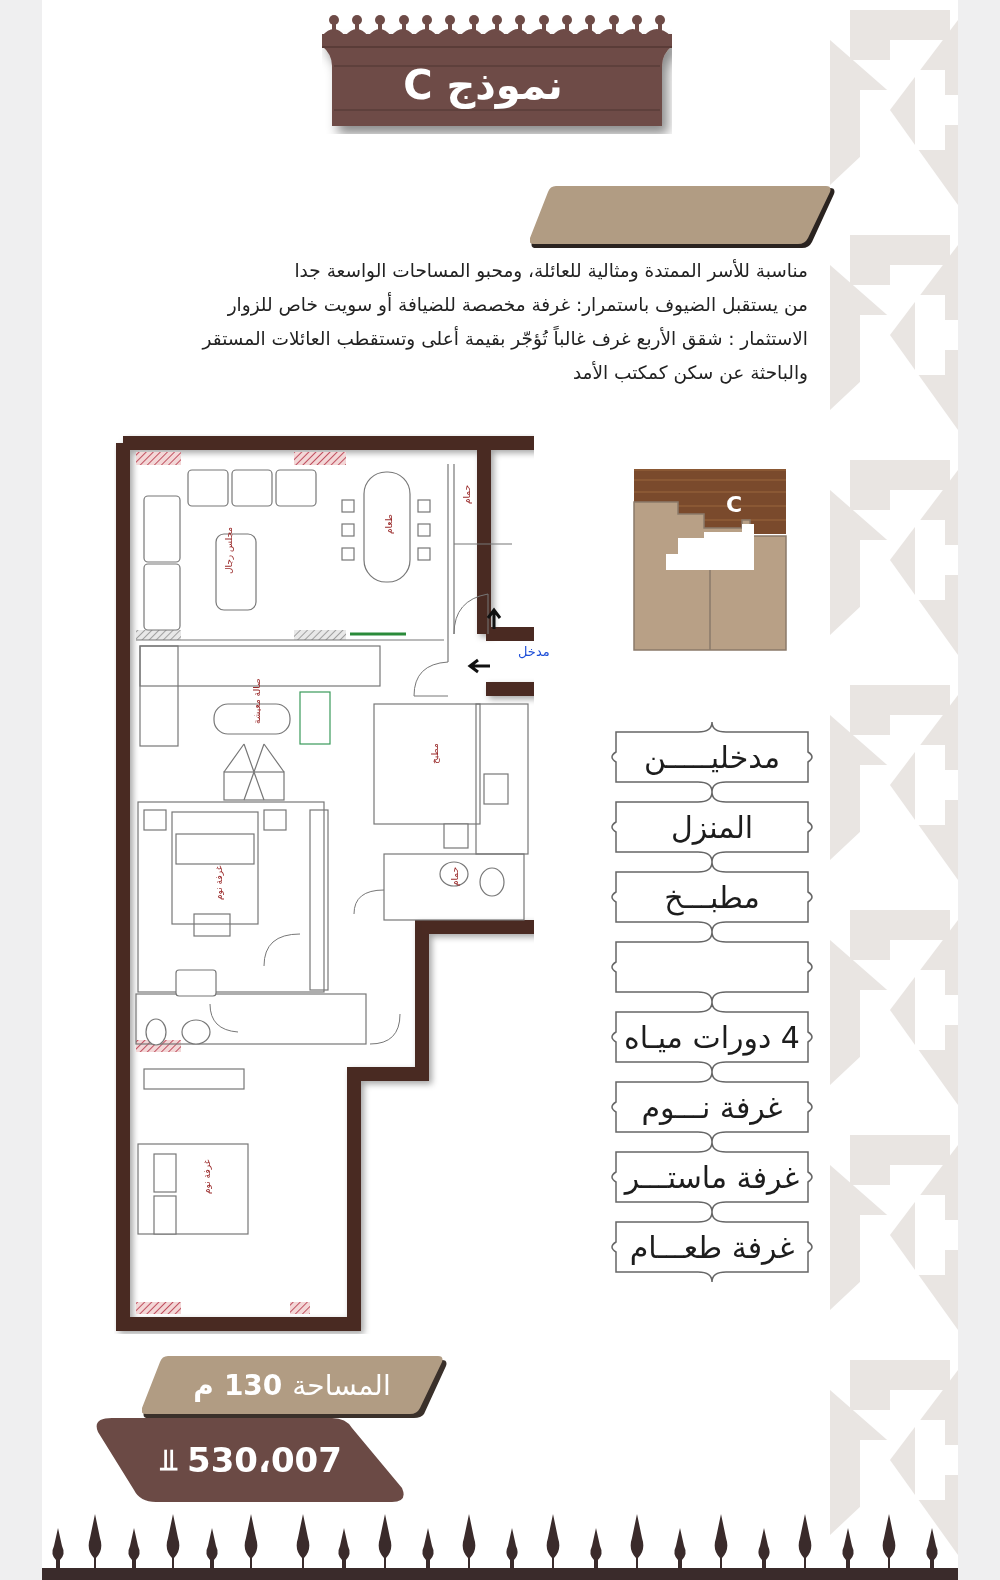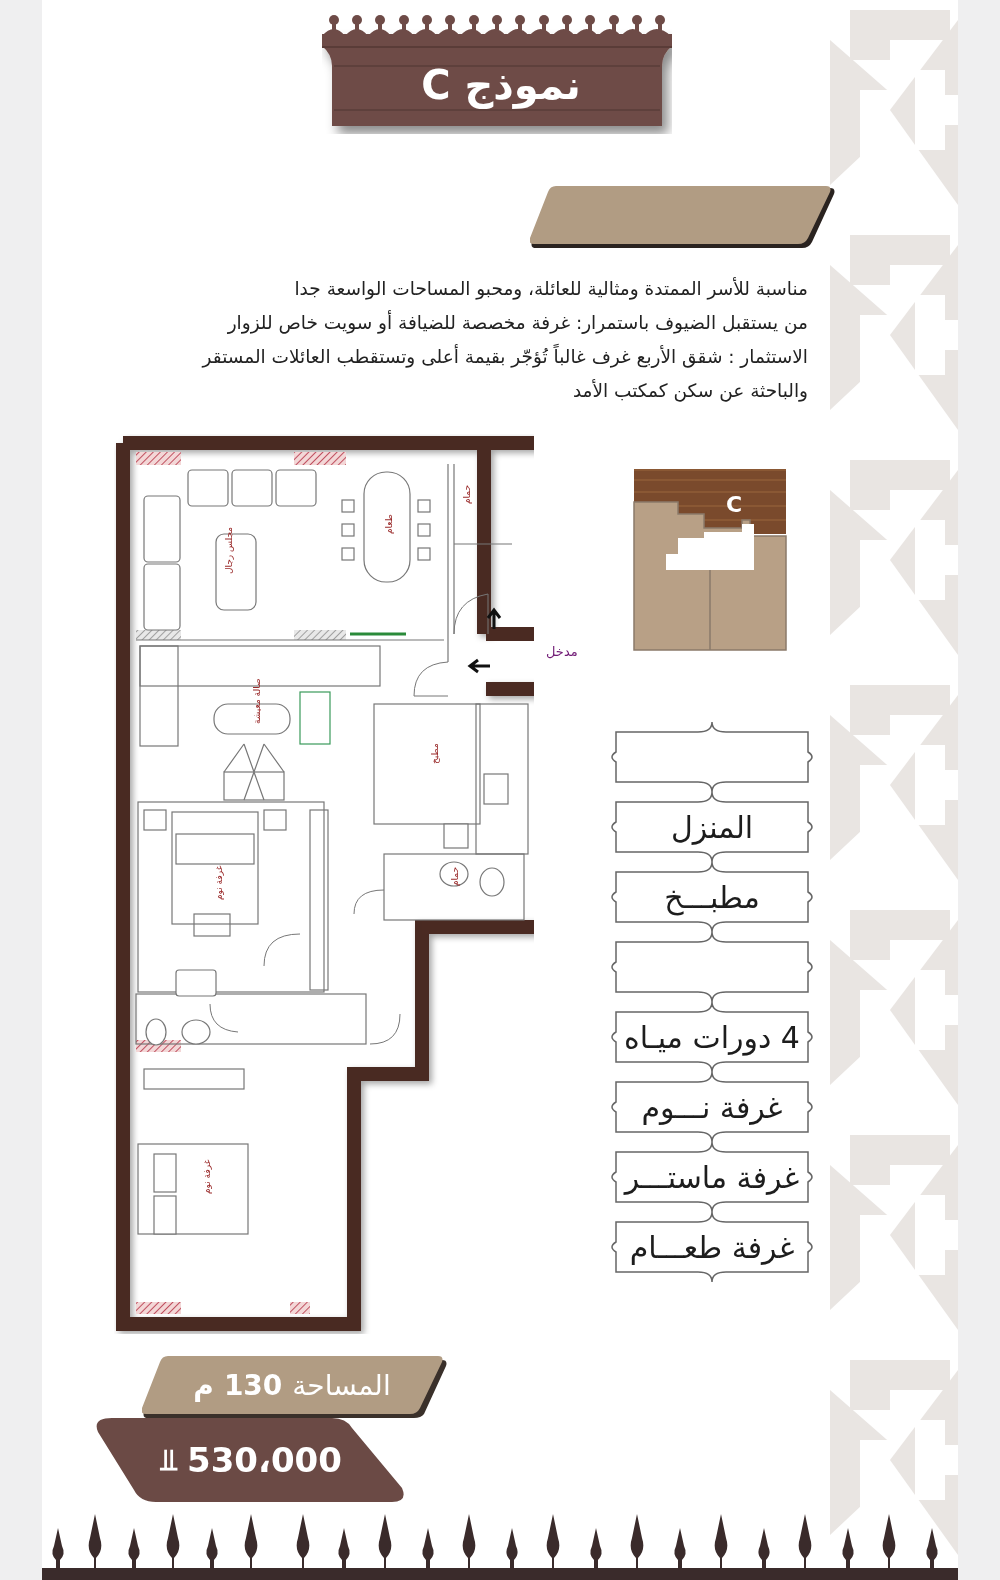--- a/index.html
+++ b/index.html
@@ -2,37 +2,37 @@
 <html><head>
 <meta charset="utf-8">
 <style>
   * { box-sizing: border-box; margin: 0; padding: 0; }
   html, body { width: 1000px; height: 1580px; background: #efeff0; overflow: hidden; }
   body { font-family: "DejaVu Sans", "Liberation Sans", sans-serif; position: relative; }
   .card { position: absolute; left: 42px; top: 0; width: 916px; height: 1580px; background: #ffffff; overflow: hidden; }
   .pattern { position: absolute; right: 0; top: 0; width: 128px; height: 1580px; }
   
   .plank { position: absolute; left: 280px; top: 14px; width: 350px; height: 120px; }
-  .plank-title { position: absolute; left: 284px; top: 62px; width: 350px; text-align: center; color: #fff; font-size: 40px; font-weight: bold; direction: rtl; }
+  .plank-title { position: absolute; left: 266px; top: 62px; width: 350px; text-align: center; color: #fff; font-size: 40px; font-weight: bold; direction: rtl; }
   
   .pill { position: absolute; color: #fff; font-weight: bold; display: flex; align-items: center; justify-content: center; direction: rtl; }
   .pill-rooms { left: 488px; top: 186px; width: 300px; height: 58px; font-size: 34px; }
-  .desc { position: absolute; left: 70px; top: 254px; width: 696px; direction: rtl; text-align: right; font-size: 18.5px; line-height: 34px; color: #222; margin-top: 18px; }
+  .desc { position: absolute; left: 70px; top: 254px; width: 696px; direction: rtl; text-align: right; font-size: 18.5px; line-height: 34px; color: #222; }
   .desc p { white-space: nowrap; }
   
   .plan { position: absolute; left: 72px; top: 434px; width: 420px; height: 900px; }
   .mini { position: absolute; left: 588px; top: 466px; width: 160px; height: 188px; }
   .features { position: absolute; left: 560px; top: 722px; width: 220px; }
   .feature { position: relative; height: 70px; }
   .feature svg { position: absolute; left: 0; top: 0; }
   .feature span { position: absolute; left: 20px; right: 20px; top: 10px; height: 50px; display: flex; align-items: center; justify-content: center; direction: rtl; font-size: 30px; color: #1d1d1d; }
   .area-pill { left: 100px; top: 1356px; width: 300px; height: 58px; font-size: 28px; }
   .price-pill { left: 54px; top: 1418px; width: 310px; height: 84px; font-size: 34px; }
   .fence { position: absolute; left: 0; top: 1500px; width: 916px; height: 80px; }
-  .entry-label { position: absolute; left: 476px; top: 644px; font-size: 13px; color: #701a75; direction: rtl; margin-left: 28px; }
+  .entry-label { position: absolute; left: 476px; top: 644px; font-size: 13px; color: #1d4ed8; direction: rtl; }
 </style>
 </head>
 <body>
 
 <div class="card">
 
   <svg class="pattern" viewBox="0 0 128 1580" preserveAspectRatio="none">
     <defs>
       <pattern id="zig" x="0" y="0" width="128" height="225" patternUnits="userSpaceOnUse">
         <rect x="0" y="0" width="128" height="225" fill="#ffffff"></rect>
@@ -219,20 +219,21 @@
     <path d="M40 88 H48 V72 H74 V66 H112 V58 H124 V104 H36 V88Z" fill="#ffffff"></path>
     <line x1="80" y1="104" x2="80" y2="184" stroke="#8a7a6a" stroke-width="1.5"></line>
     <text x="96" y="46" fill="#fff" font-size="22" font-weight="bold" font-family="DejaVu Sans, sans-serif">C</text>
   </svg>
 
   <div class="features">
     <div class="feature">
       <svg width="220" height="70">
           <path d="M14 10 H96 Q110 10 110 0 Q110 10 124 10 H206 V30 Q214 35 206 40 V60 H124 Q110 60 110 70 Q110 60 96 60 H14 V40 Q6 35 14 30Z" fill="#fff" stroke="#666" stroke-width="1.5"></path>
         </svg>
+      <span>مدخليـــــن</span>
     </div>
     <div class="feature">
       <svg width="220" height="70">
           <path d="M14 10 H96 Q110 10 110 0 Q110 10 124 10 H206 V30 Q214 35 206 40 V60 H124 Q110 60 110 70 Q110 60 96 60 H14 V40 Q6 35 14 30Z" fill="#fff" stroke="#666" stroke-width="1.5"></path>
         </svg>
       <span>المنزل</span>
     </div>
     <div class="feature">
       <svg width="220" height="70">
           <path d="M14 10 H96 Q110 10 110 0 Q110 10 124 10 H206 V30 Q214 35 206 40 V60 H124 Q110 60 110 70 Q110 60 96 60 H14 V40 Q6 35 14 30Z" fill="#fff" stroke="#666" stroke-width="1.5"></path>
@@ -278,21 +279,21 @@
     <span style="font-weight:normal;">المساحة</span>
     <span>130</span>
     <span>م</span>
   </div>
 
   <svg style="position:absolute;left:54px;top:1418px;" width="312" height="86">
     <path d="M16 0 H236 Q250 0 256 10 L306 70 Q312 84 296 84 H60 Q44 84 38 72 L2 14 Q-4 0 16 0Z" fill="#6b4a45"></path>
   </svg>
   <div class="pill price-pill" style="direction:ltr; gap:10px;">
     <span style="font-size:30px;">⫫</span>
-    <span>530،000</span>
+    <span>530،007</span>
   </div>
 
   <svg class="fence" viewBox="0 0 916 80">
     <g fill="#3a2b2b">
       <rect x="0" y="68" width="916" height="12"></rect>
       <path d="M14 68 V60 Q8 54 12 46 L16 28 L20 46 Q24 54 18 60 V68Z"></path>
       <path d="M52 68 V58 Q44 50 48 38 L53 14 L58 38 Q62 50 54 58 V68Z"></path>
       <path d="M90 68 V60 Q84 54 88 46 L92 28 L96 46 Q100 54 94 60 V68Z"></path>
       <path d="M130 68 V58 Q122 50 126 38 L131 14 L136 38 Q140 50 132 58 V68Z"></path>
       <path d="M168 68 V60 Q162 54 166 46 L170 28 L174 46 Q178 54 172 60 V68Z"></path>

